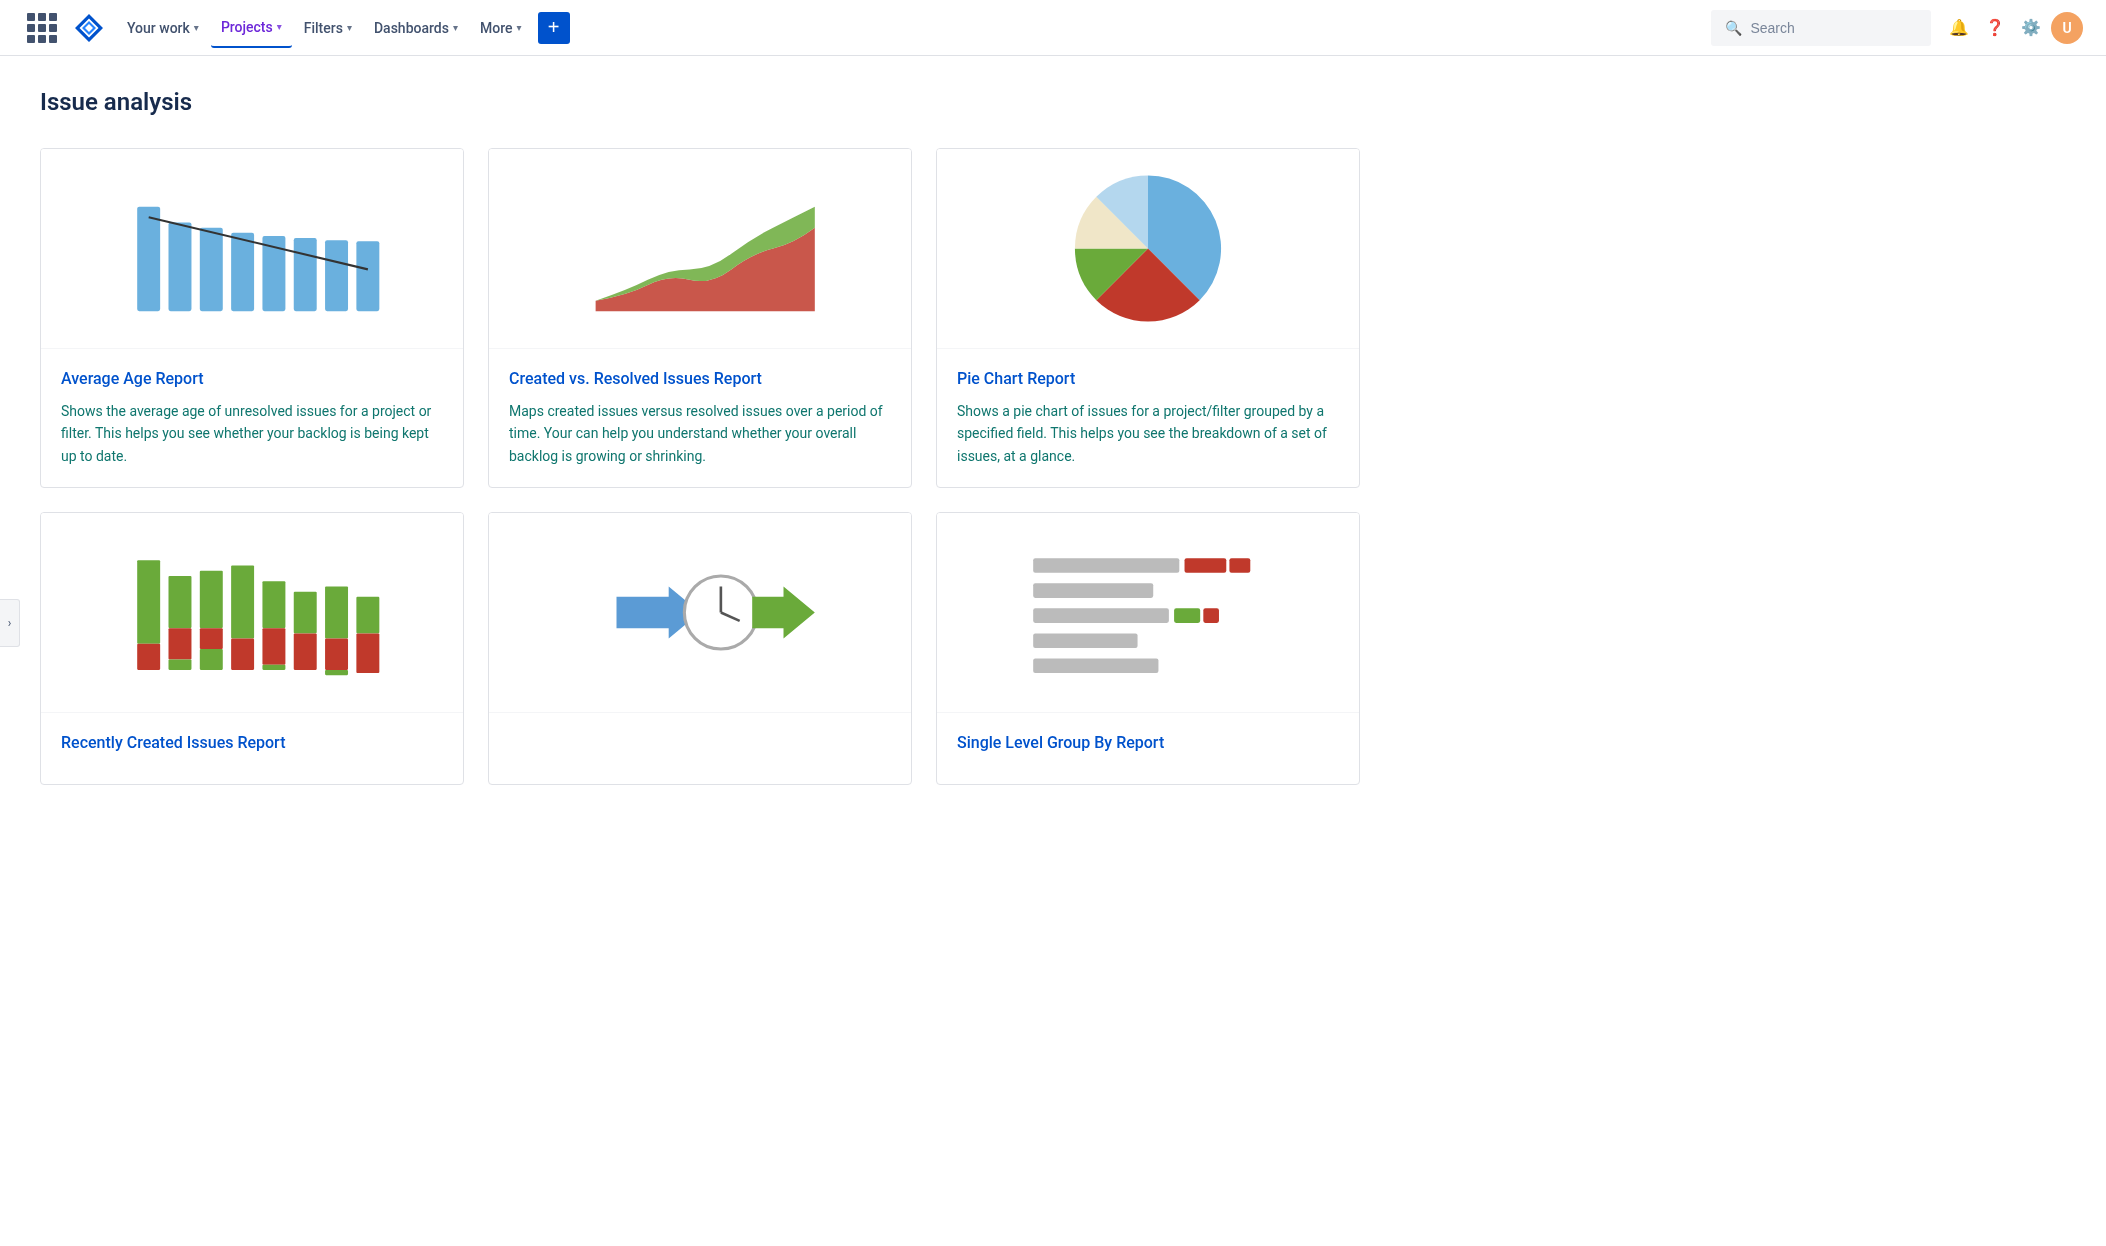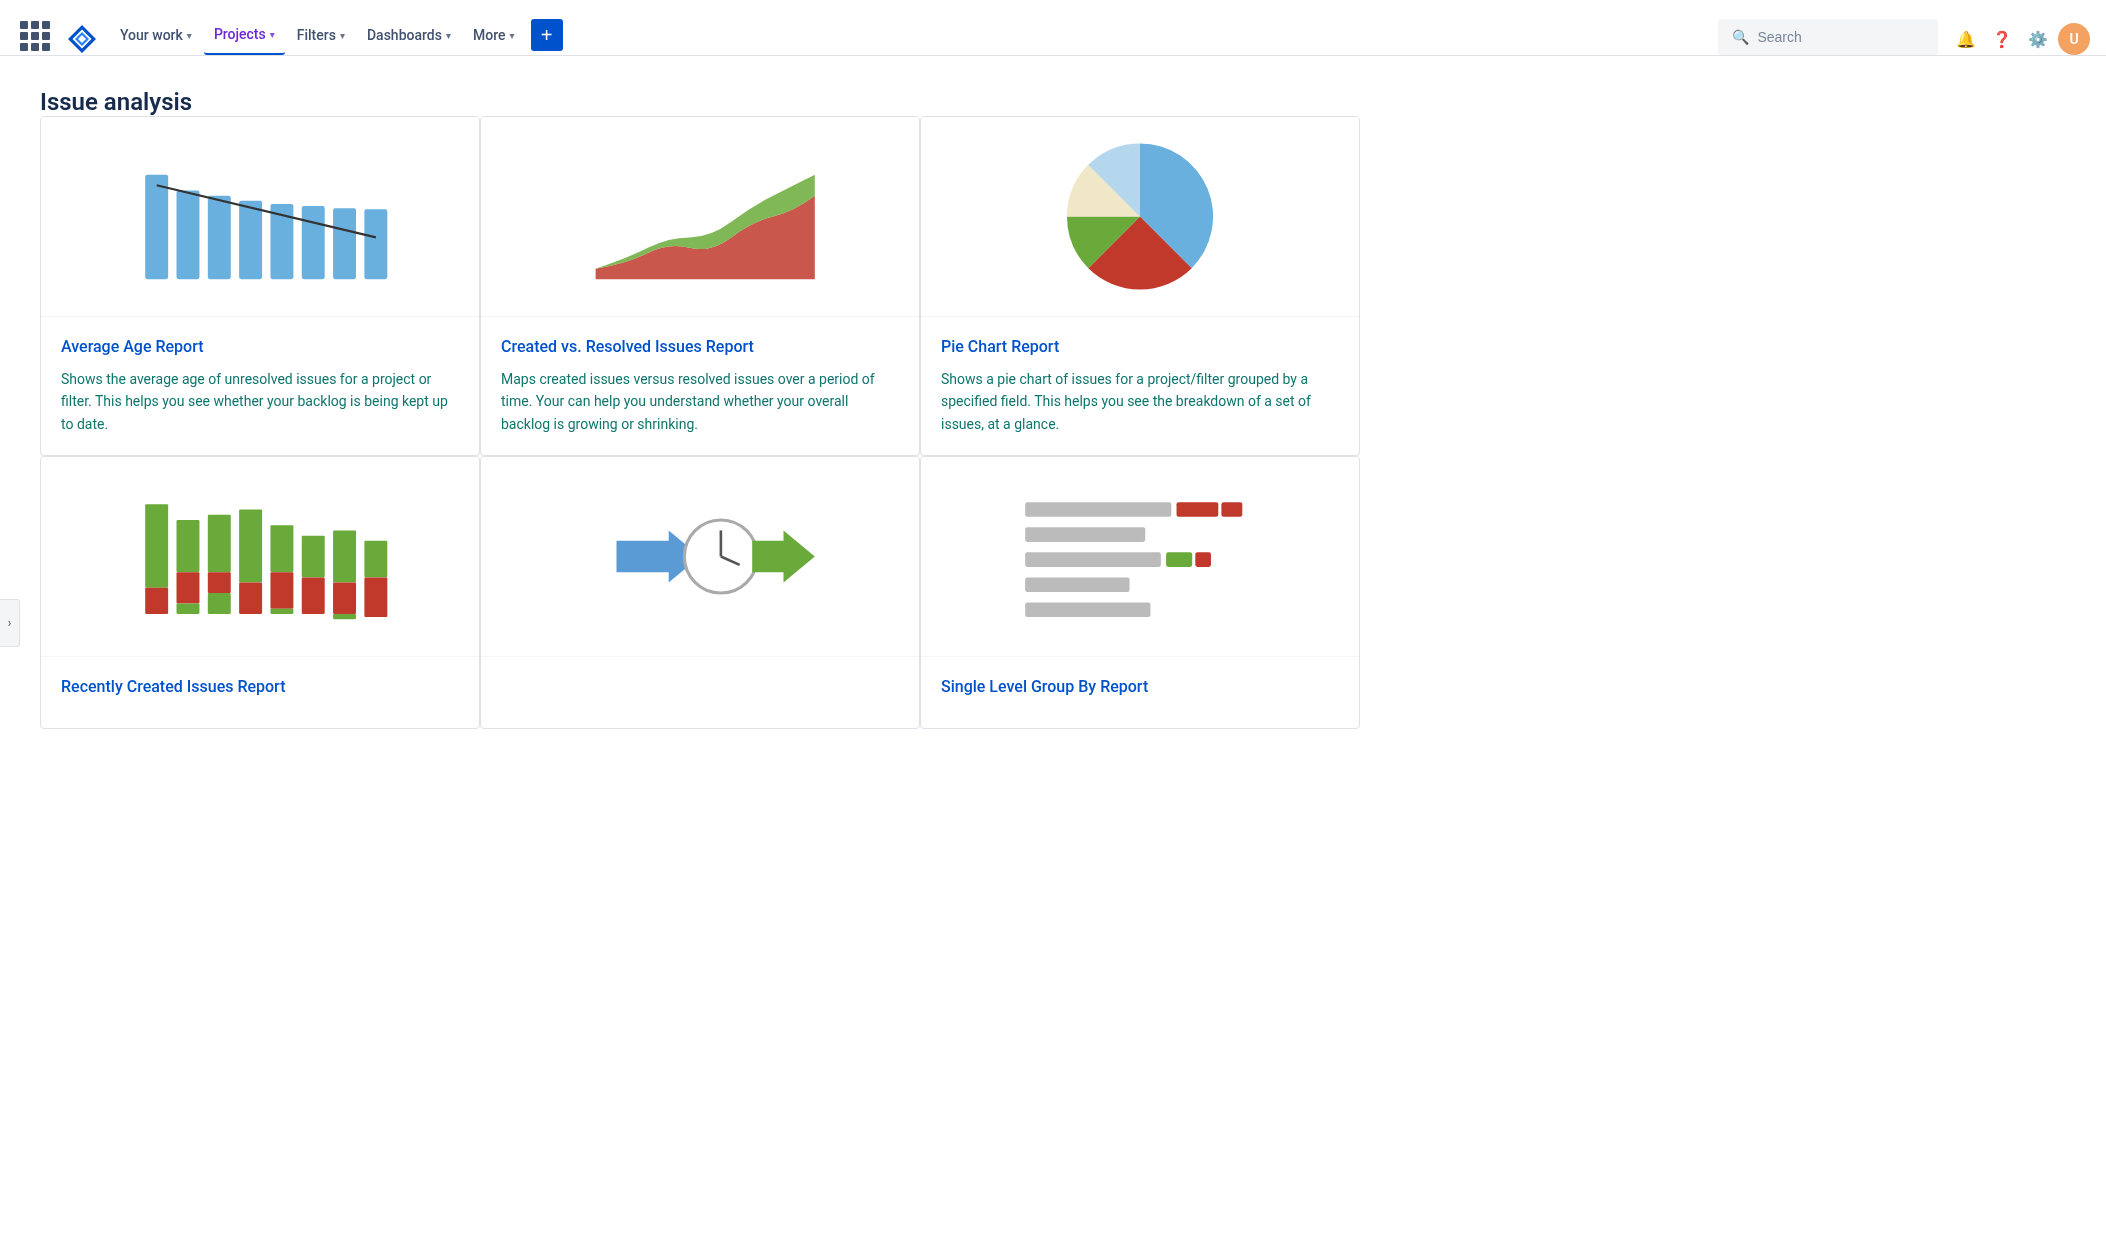--- a/index.html
+++ b/index.html
@@ -1,22 +1,22 @@
 <!DOCTYPE html>
 <html><head>
   <meta charset="utf-8">
   <style>
     * { box-sizing: border-box; margin: 0; padding: 0; }
     body { font-family: -apple-system, BlinkMacSystemFont, 'Segoe UI', Roboto, sans-serif; background: #fff; color: #172b4d; }
 
     
     nav {
-      display: flex; align-items: flex-end; height: 56px;
+      display: flex; align-items: center; height: 56px;
       background: #fff; border-bottom: 1px solid #dfe1e6;
-      padding: 0 16px; gap: 4px; position: relative; z-index: 10;
+      padding: 0 23px; gap: 4px; position: relative; z-index: 10;
     }
     .nav-grid { display: grid; grid-template-columns: repeat(3,8px); grid-template-rows: repeat(3,8px); gap: 3px; cursor: pointer; padding: 4px; }
     .nav-grid-dot { width: 8px; height: 8px; background: #42526e; border-radius: 1px; }
     .nav-logo { width: 32px; height: 32px; margin: 0 8px; cursor: pointer; }
     .nav-logo svg { width: 32px; height: 32px; }
     .nav-links { display: flex; align-items: center; gap: 2px; flex: 1; }
     .nav-link {
       padding: 0 10px; height: 40px; display: flex; align-items: center;
       font-size: 14px; font-weight: 500; color: #42526e; cursor: pointer;
       border-radius: 3px; gap: 4px; white-space: nowrap; text-decoration: none;
@@ -47,24 +47,24 @@
     
     .sidebar-toggle {
       position: fixed; left: 0; top: 50%; transform: translateY(-50%);
       width: 20px; height: 48px; background: #f4f5f7; border: 1px solid #dfe1e6;
       border-left: none; border-radius: 0 3px 3px 0; display: flex; align-items: center;
       justify-content: center; cursor: pointer; z-index: 5;
     }
 
     
     .main { padding: 32px 40px; max-width: 1400px; }
-    .page-title { font-size: 24px; font-weight: 600; color: #172b4d; }
-
-    
-    .report-grid { display: grid; grid-template-columns: repeat(3, 1fr); }
+    .page-title { font-size: 24px; font-weight: 600; color: #172b4d; margin-bottom: 32px; }
+
+    
+    .report-grid { display: grid; grid-template-columns: repeat(3, 1fr); gap: 24px; }
     .report-card {
       border: 1px solid #dfe1e6; border-radius: 4px; overflow: hidden;
       display: flex; flex-direction: column; background: #fff;
     }
     .report-thumbnail {
       height: 200px; background: #fff; border-bottom: 1px solid #f4f5f7;
       display: flex; align-items: center; justify-content: center; padding: 16px;
     }
     .report-body { padding: 20px; }
     .report-title { font-size: 16px; color: #0052cc; font-weight: 500; margin-bottom: 12px; cursor: pointer; }

